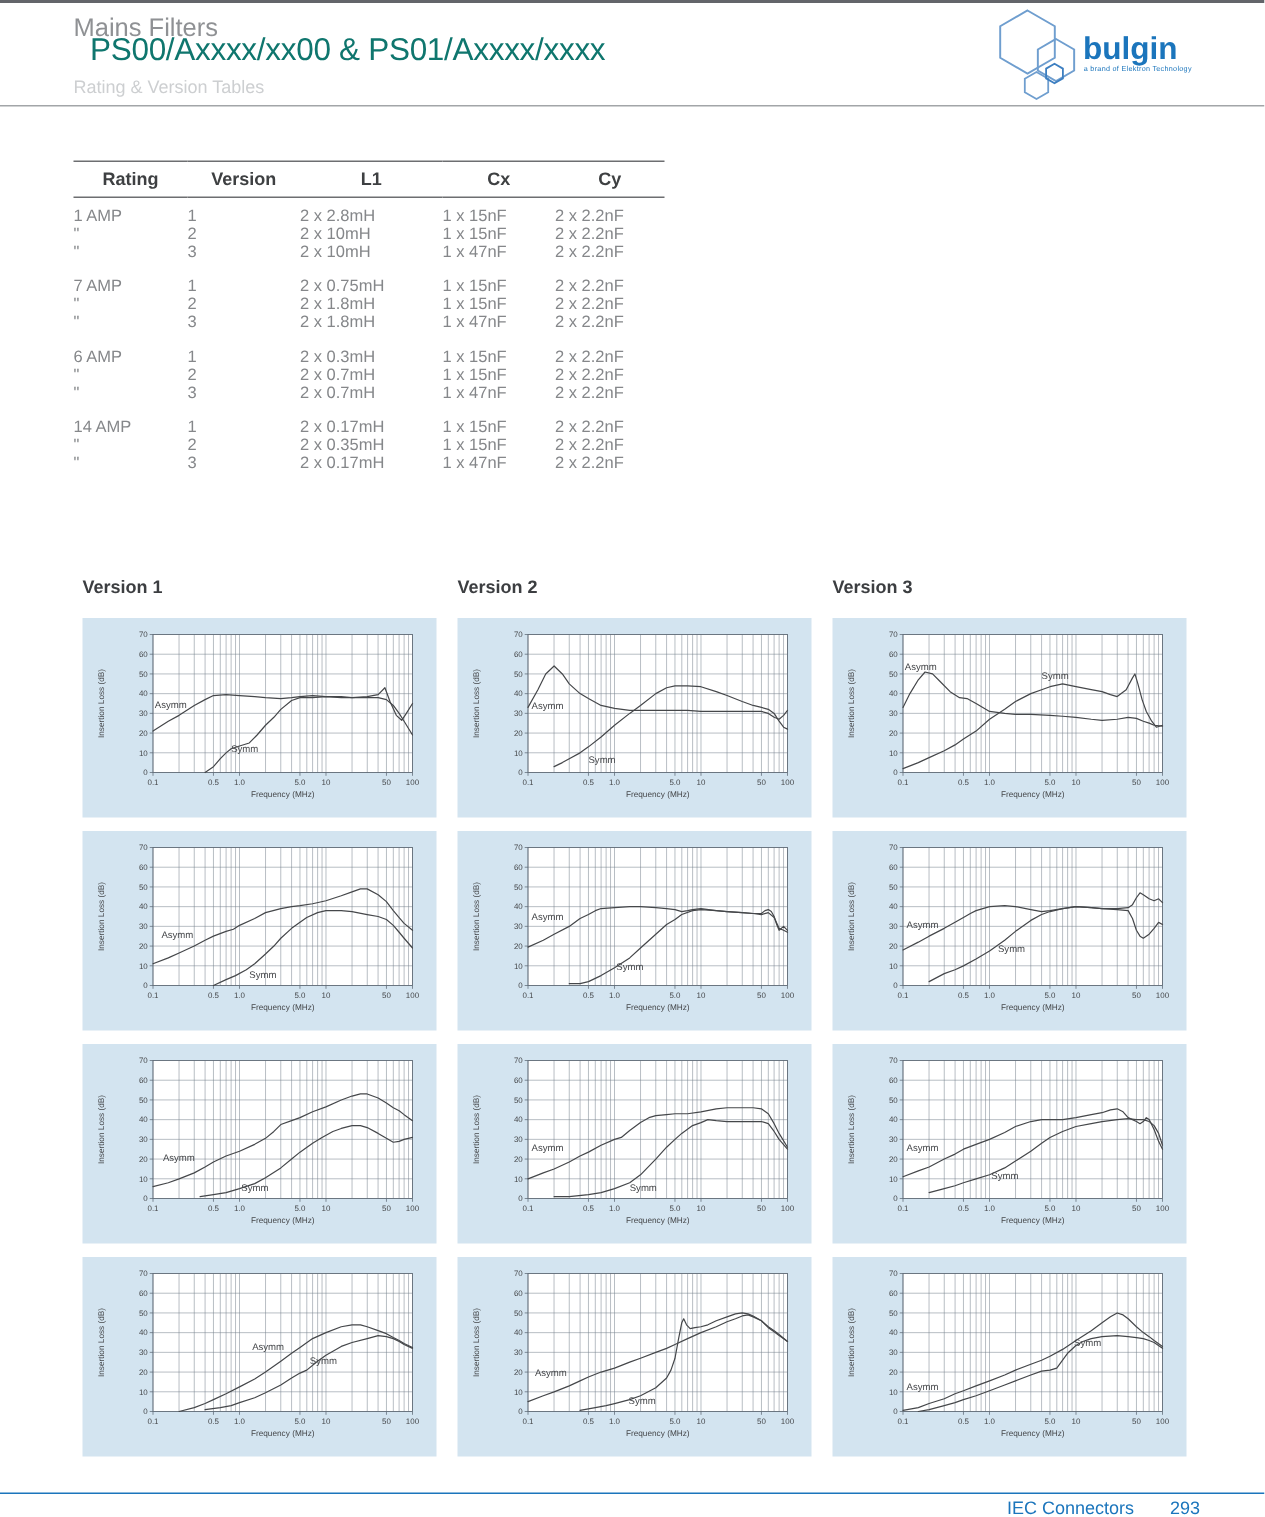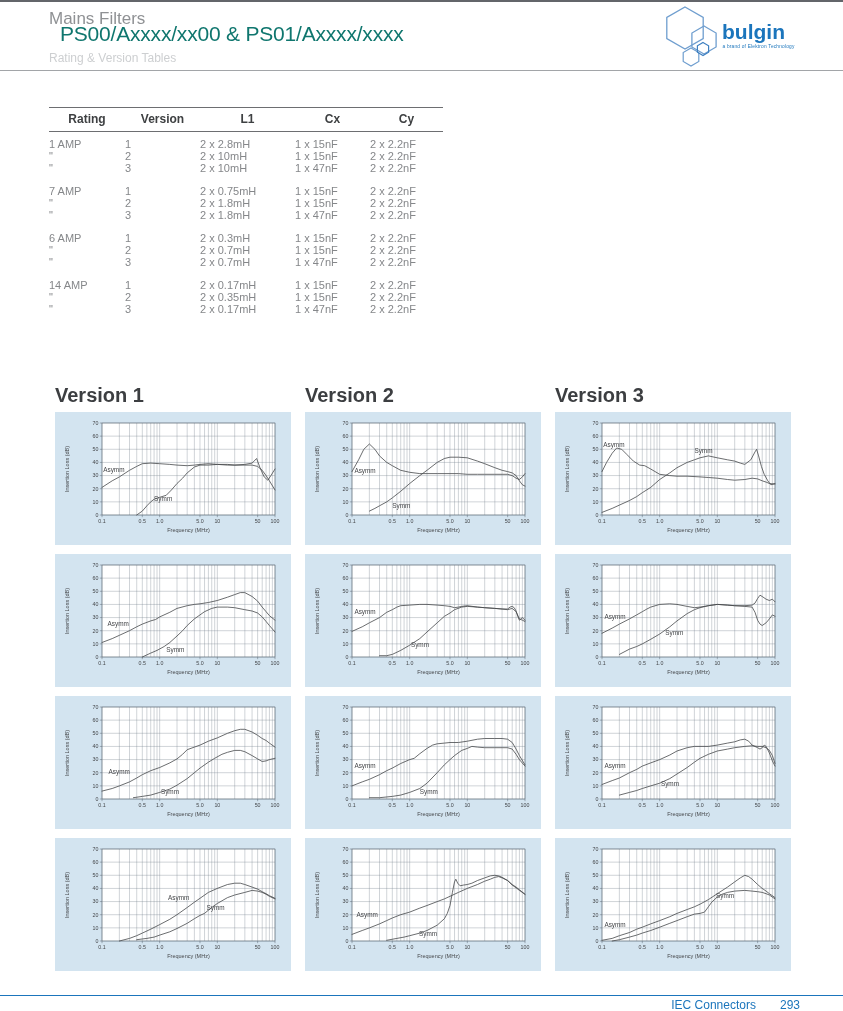--- a/index.html
+++ b/index.html
@@ -26,21 +26,21 @@
   table.ratings td{
     font-size:11px;line-height:12px;color:#85878a;padding:0;vertical-align:top;
   }
   table.ratings tr.spacer td{height:11px;}
   table.ratings tr.first-of-group td{padding-top:6px;}
 
   .charts{
     position:absolute;left:55px;top:384px;
     display:grid;grid-template-columns:repeat(3,236px);column-gap:14px;row-gap:9px;
   }
-  .version-heading{font-size:20px;font-weight:bold;color:#3c3e41;height:15px;margin-bottom:4px;}
+  .version-heading{font-size:12px;font-weight:bold;color:#3c3e41;height:15px;margin-bottom:4px;}
   .chart-panel{width:236px;height:133px;background:#d3e4f0;}
   .chart-svg text{fill:#45474a;}
   .chart-svg .tick{font-size:5.3px;}
   .chart-svg .ax{font-size:5.5px;}
   .chart-svg .slabel{font-size:6.4px;}
 
   .footer-rule{position:absolute;top:995px;left:0;width:843px;border-top:1px solid #1b75bc;}
   .footer{position:absolute;top:998px;right:43px;font-size:12px;color:#1b75bc;}
   .footer .pagenum{margin-left:24px;}
 </style>

